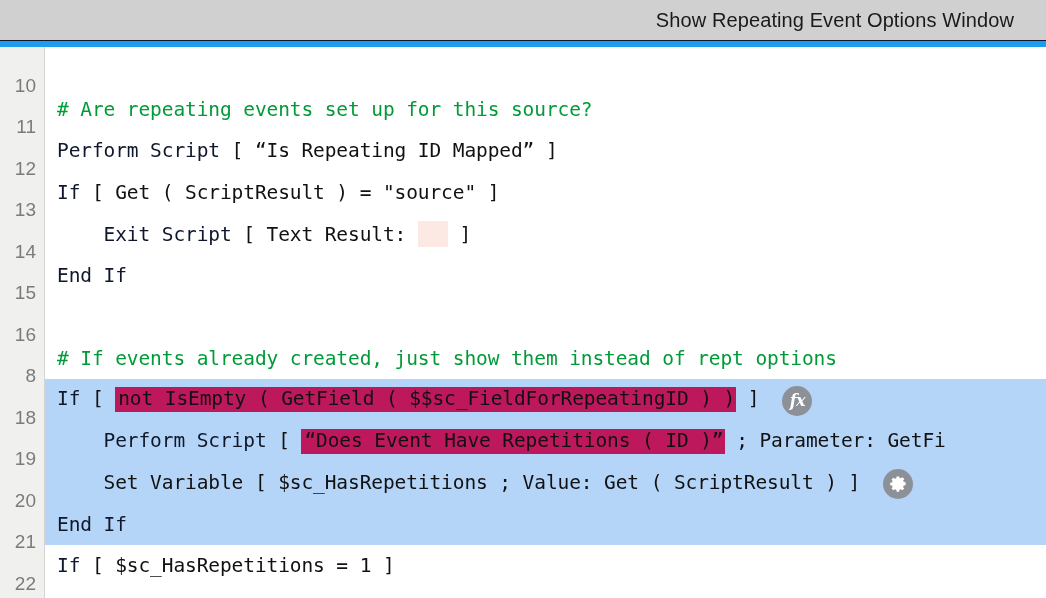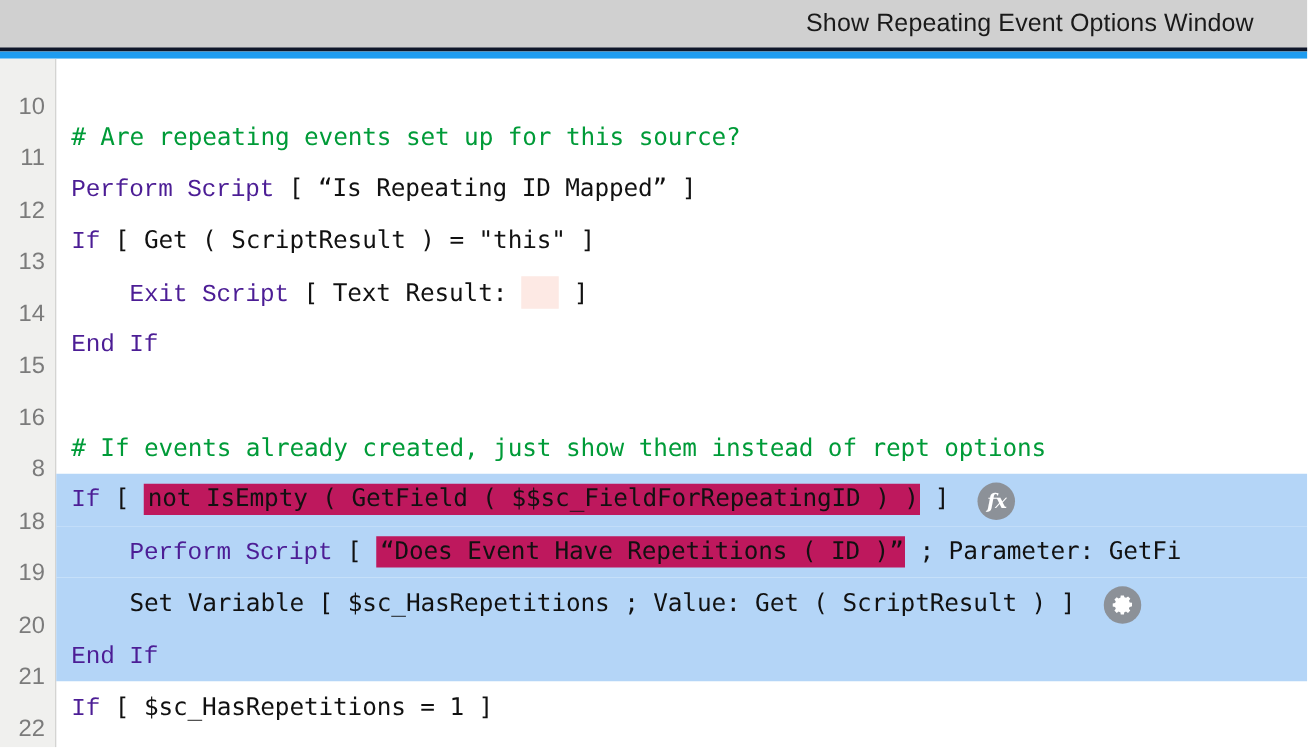--- a/index.html
+++ b/index.html
@@ -18,22 +18,22 @@
   }
 
   
   .titlebar {
     position: relative;
     height: 41px;
     background: #d0d0d0;
     display: flex;
     align-items: center;
     justify-content: flex-end;
-    padding-right: 43px;
-    border-bottom: 3px solid #0f172a;
+    padding-right: 32px;
+    border-bottom: 1px solid #0f172a;
   }
   .titlebar-text {
     font-family: "Liberation Sans", sans-serif;
     font-size: 20px;
     color: #1a1a1a;
     letter-spacing: 0.1px;
     white-space: nowrap;
   }
   .accent-bar {
     height: 6px;
@@ -90,21 +90,21 @@
     overflow: hidden;
     position: relative;
   }
   .code {
     font-family: "DejaVu Sans Mono", monospace;
     font-size: 19.5px;
     color: #111111;
     white-space: pre;
     letter-spacing: -0.1px;
   }
-  .kw  { color: #4c1d95; font-family: Liberation Mono, monospace; }
+  .kw  { color: #0f172a; }
   .cmt { color: #009b38; }
   .plain { color: #111111; }
 
   
   .editbox {
     background: #be185d;
     padding: 2px 1px 3px 3px;
     display: inline-block;
     line-height: 1.05;
   }
@@ -171,21 +171,21 @@
         </div>
         <div class="line">
           <div class="lineno">12</div>
           <div class="content-wrap inline-flexline">
             <span class="code"><span class="kw">Perform Script</span><span class="plain"> [ “Is Repeating ID Mapped” ]</span></span>
           </div>
         </div>
         <div class="line">
           <div class="lineno">13</div>
           <div class="content-wrap inline-flexline">
-            <span class="code"><span class="kw">If</span><span class="plain"> [ Get ( ScriptResult ) = "this" ]</span></span>
+            <span class="code"><span class="kw">If</span><span class="plain"> [ Get ( ScriptResult ) = "source" ]</span></span>
           </div>
         </div>
         <div class="line">
           <div class="lineno">14</div>
           <div class="content-wrap inline-flexline">
             <span class="code"><span class="plain">    </span><span class="kw">Exit Script</span><span class="plain"> [ Text Result: </span><span class="pinkbox"></span><span class="plain"> ]</span></span>
           </div>
         </div>
         <div class="line">
           <div class="lineno">15</div>

